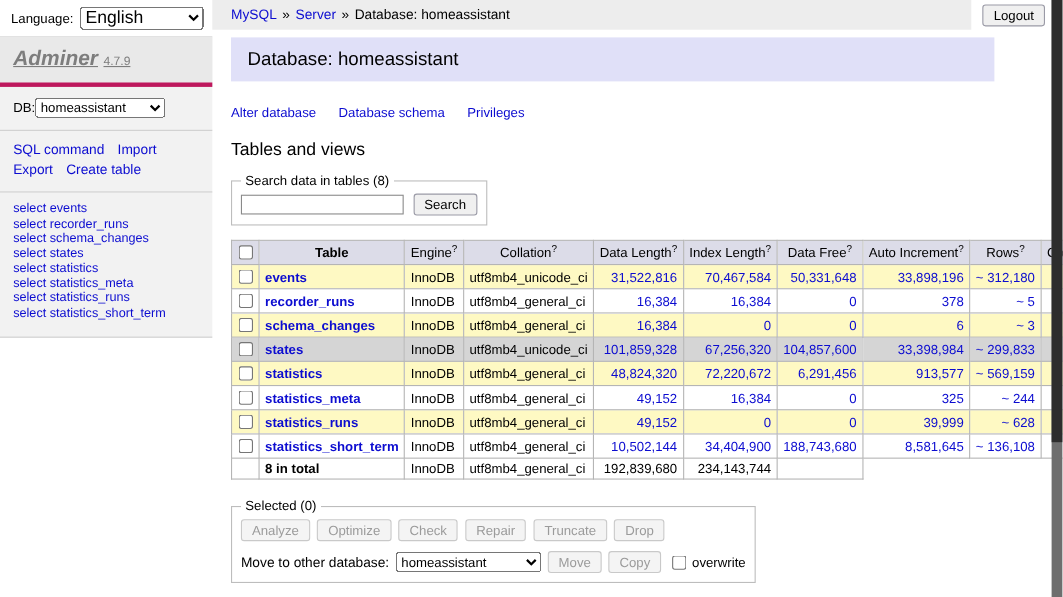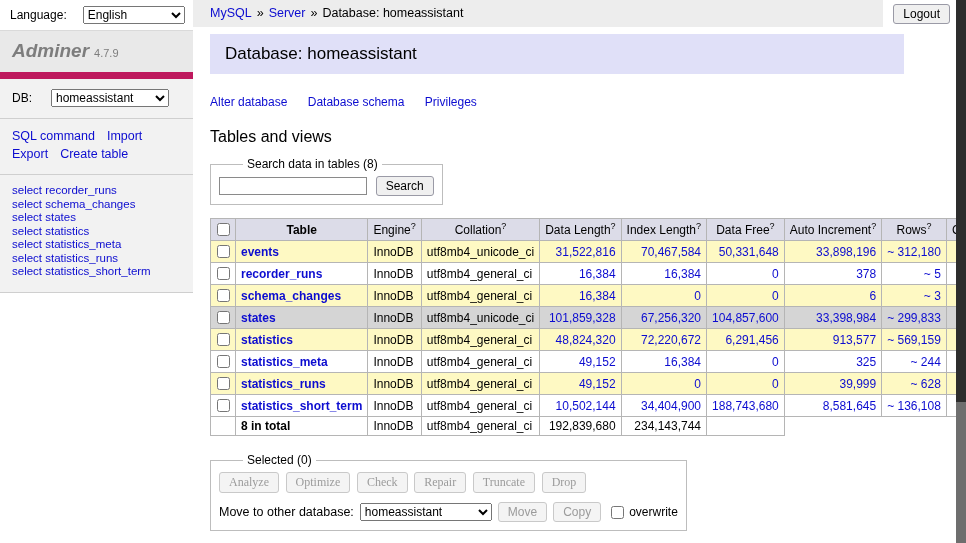--- a/index.html
+++ b/index.html
@@ -9,27 +9,27 @@
     font-family:"Liberation Sans", sans-serif; font-size:13px; color:#000; background:#fff;
   }
   a { color:var(--link,#0c0cd0); text-decoration:none; cursor:pointer; }
   button { font-family:"Liberation Sans", sans-serif; }
   select, input { font-family:"Liberation Sans", sans-serif; }
 
   .layout { display:flex; height:100%; }
 
   
   .sidebar { width:193px; flex:0 0 193px; }
-  .lang-row { padding:6px 8px 6px 10px; font-size:12px; display:flex; align-items:center; gap:16px; background:#fff; }
-  .lang-row select { font-size:12px; width:128px; }
+  .lang-row { padding:6px 8px 6px 10px; font-size:12px; display:flex; align-items:center; gap:6px; background:#fff; }
+  .lang-row select { font-size:16px; width:128px; }
   .menu { background:var(--sidebar_bg,#f2f2f2); border-top:1px solid #dadada; }
   .menu h1 { margin:0; padding:9px 12px 10px; font-size:19px; font-weight:bold; font-style:italic;
-             color:#7d7d7d; background:#e9e9e9; border-bottom:7px solid #be185d; }
+             color:#7d7d7d; background:#e9e9e9; border-bottom:4px solid #be185d;text-decoration:underline; }
   .menu h1 .ver { font-size:11px; font-weight:normal; font-style:normal; color:#7d7d7d; margin-left:5px; }
-  .db-row { padding:10px 12px 11px; border-bottom:1px solid #cfcfcf; font-size:12px; display:flex; gap:19px; align-items:center; }
+  .db-row { padding:10px 12px 11px; border-bottom:1px solid #cfcfcf; font-size:12px; display:flex; gap:0; align-items:center; }
   .db-row select { width:118px; font-size:12px; }
   .actions { padding:9px 12px 11px; border-bottom:1px solid #cfcfcf; font-size:12.5px; line-height:1.4; }
   .actions a { margin-right:12px; }
   .tables { padding:9px 12px 13px; border-bottom:1px solid #cfcfcf; font-size:11.5px; line-height:1.18; }
   .tables a { display:block; }
 
   
   .main { flex:1; min-width:0; padding-right:10px; }
   .topbar { display:flex; align-items:flex-start; }
   .breadcrumb { flex:1; background:var(--breadcrumb_bg,#ededed); padding:6px 0 7px 17px; font-size:12.5px; }
@@ -38,39 +38,39 @@
   .btn { font-size:12px; padding:2px 9px; background:#f0f0f0; border:1px solid #9a9aa6; border-radius:3px; color:#000; }
   .btn:disabled { color:#9b9b9b; border-color:#c9c9c9; background:#f4f4f4; }
 
   .content { padding:0 52px 0 17px; }
   h2.db-title { margin:7px 0 0; padding:10px 15px; font-size:17px; font-weight:normal; background:var(--accent,#e0e0f8); }
   .page-links { margin:21px 0 0; font-size:12px; }
   .page-links a { margin-right:17px; }
   h3 { font-weight:normal; font-size:16px; margin:19px 0 11px; }
 
   fieldset { display:inline-block; border:1px solid #bdbdbd; margin:0; padding:5px 8px 8px; }
-  legend { font-size:12px; padding:0 4px;margin-left:24px; }
+  legend { font-size:12px; padding:0 4px; }
   .search-input { width:148px; font-size:12px; height:18px; border:1px solid #8a8a8a; padding:1px 3px; margin-right:5px; }
 
   table { border-collapse:collapse; margin-top:13px; font-size:12px; }
   th, td { border:1px solid #b5b5b5; padding:2px 5px; height:16px; white-space:nowrap; overflow:hidden; }
   thead th { background:var(--header_bg,#dcdce8); font-weight:normal; text-align:center; padding:3px 5px;margin-top:20px; }
   thead th.tbl-h { font-weight:bold; }
   sup { font-size:9px; line-height:0; }
   td.num { text-align:right; }
   td.ck, th.ck { text-align:center; padding:1px 2px; }
   tr.odd td { background:#fef9c3;margin-top:13px; }
   tr.hl td { background:#d5d5d5; }
   td.name a { font-weight:bold; }
   tr.total td { background:#fff; }
   tr.total td.name { font-weight:bold; }
   tr.total td.num { color:#000; }
 
   .selected-fs { margin-top:17px; }
-  .selected-fs .row1 .btn { margin-right:3px;font-family:Liberation Serif, serif; }
+  .selected-fs .row1 .btn { margin-right:3px; }
   .selected-fs .row2 { margin-top:9px; font-size:12.5px; display:flex; align-items:center; gap:6px; }
   .selected-fs .row2 select { font-size:12px; width:132px; }
   .ovw { display:flex; align-items:center; gap:2px; font-size:12px;justify-content:flex-end; }
 
   .scrollbar { position:absolute; right:0; top:0; width:10px; height:543px; background:#6e6e6e; }
   .scroll-thumb { position:absolute; top:0; left:0; right:0; height:74%; background:#2d2d2d; }
 </style>
 </head>
 <body>
 
@@ -89,20 +89,21 @@
         <span>DB:</span>
         <select>
           <option>homeassistant</option>
         </select>
       </div>
       <div class="actions">
         <a>SQL command</a><a>Import</a><br>
         <a>Export</a><a>Create table</a>
       </div>
       <div class="tables">
+        <a>select events</a>
         <a>select recorder_runs</a>
         <a>select schema_changes</a>
         <a>select states</a>
         <a>select statistics</a>
         <a>select statistics_meta</a>
         <a>select statistics_runs</a>
         <a>select statistics_short_term</a>
       </div>
     </div>
   </div>

